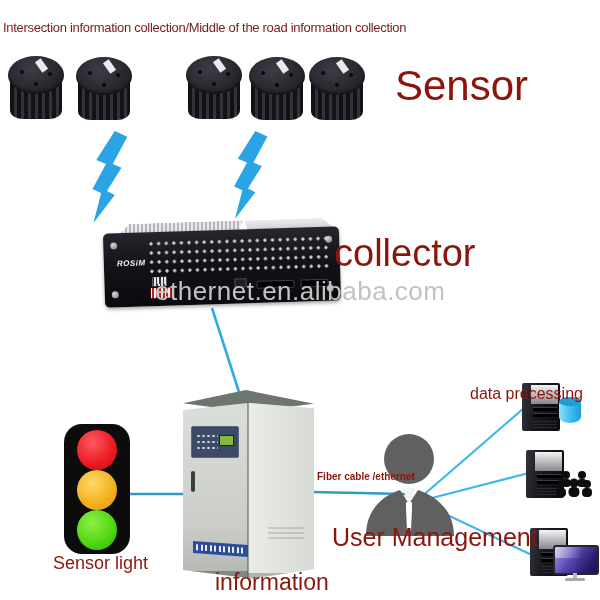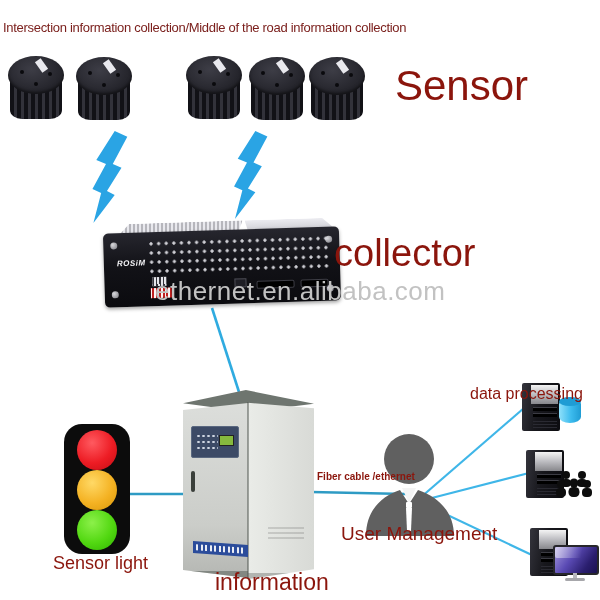--- a/index.html
+++ b/index.html
@@ -10,21 +10,21 @@
 
   
   .title{left:3px;top:20px;font-size:13px;letter-spacing:-0.3px;color:#7B201D;}
 
   
   .sensor-lbl{left:366px;top:62px;font-size:42px;margin-left:29px;}
   .collector-lbl{left:334px;top:232px;font-size:38px;}
   .rs232-lbl{left:198px;top:329px;font-size:22px;}
   .dataproc-lbl{left:470px;top:357px;font-size:16px;margin-top:28px;}
   .fiber-lbl{left:317px;top:471px;font-size:10px;font-weight:bold;}
-  .usermgmt-lbl{left:341px;top:523px;font-size:19px;}
+  .usermgmt-lbl{left:332px;top:523px;font-size:25px;}
   .signal-lbl{left:53px;top:553px;font-size:18px;}
   .controller-lbl{left:215px;top:569px;font-size:23px;}
   .watermark{left:155px;top:276px;font-size:26px;color:#C2C2C2;z-index:5;letter-spacing:0.5px;}
 
   
   .sensor{position:absolute;width:56px;height:63px;z-index:2;}
   .sensor .s-body{position:absolute;left:2px;right:2px;top:20px;bottom:0;
       background:repeating-linear-gradient(90deg,#111116 0 4px,#32323a 4px 7px);
       border-radius:6px 6px 12px 12px/4px 4px 9px 9px;}
   .sensor .s-top{position:absolute;left:0;top:0;width:100%;height:38px;border-radius:50%;

